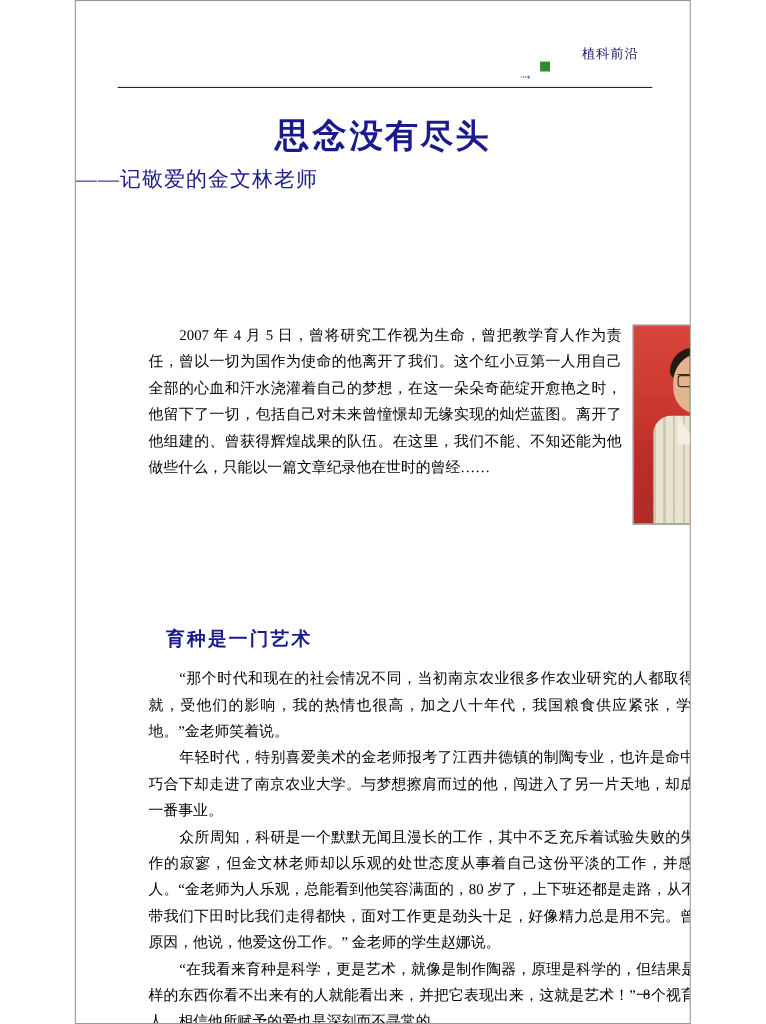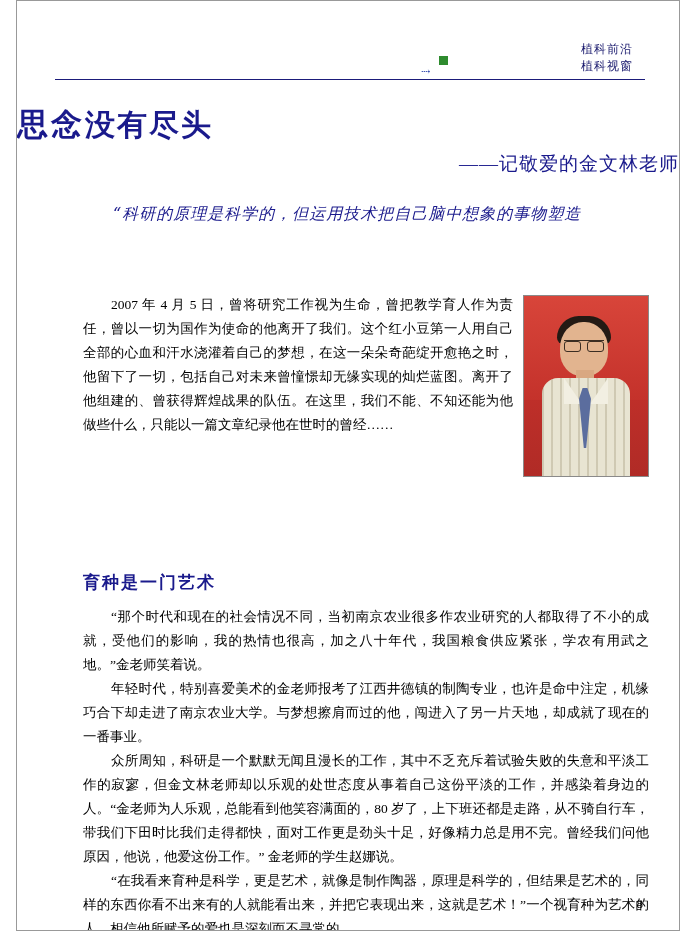--- a/index.html
+++ b/index.html
@@ -6,21 +6,21 @@
     margin: 0;
     padding: 0;
     background: #ffffff;
   }
   body {
     font-family: "Liberation Serif", "DejaVu Serif", serif;
     color: #000000;
   }
   .page {
     position: relative;
-    width: 664px;
+    width: 560px;
     height: 931px;
     margin: 0 auto;
     background: #ffffff;
     border: 1px solid #999999;
     box-sizing: border-box;
     overflow: hidden;
   }
 
   
   .header {
@@ -72,41 +72,41 @@
     color: #3a4fb0;
     line-height: 11px;
   }
 
   
   .title-wrap {
     position: absolute;
     top: 104px;
     left: 0;
     width: 100%;
-    text-align: left;
+    text-align: center;
   }
   .title-main {
     display: inline-block;
     font-size: 30px;
     line-height: 38px;
     color: #1a1a8c;
     font-weight: bold;
     font-family: "DejaVu Serif", "Liberation Serif", serif;
     letter-spacing: 2px;
   }
   .title-main .big {
     font-size: 31px;
     letter-spacing: 3px;
   }
   .subtitle {
     position: absolute;
     top: 150px;
     left: 0;
     width: 100%;
-    text-align: right;
+    text-align: left;
     font-size: 19px;
     line-height: 26px;
     color: #1a1a8c;
     letter-spacing: 1px;
   }
 
   
   .quote {
     position: absolute;
     top: 196px;
@@ -239,26 +239,26 @@
     width: 12px;
     height: 60px;
     background: #5b6d9e;
     clip-path: polygon(30% 0, 70% 0, 100% 18%, 60% 100%, 40% 100%, 0 18%);
   }
 
   
   .section-head {
     position: absolute;
     top: 570px;
-    left: 66px;
+    left: 82px;
     font-size: 17px;
     line-height: 24px;
     font-weight: bold;
     color: #1a1a8c;
-    font-family: Liberation Sans, sans-serif;
+    font-family: Liberation Mono, monospace;
     letter-spacing: 2px;
     text-align: right;
   }
 
   .body-text2 {
     position: absolute;
     top: 604px;
     left: 66px;
     width: 566px;
     font-size: 13.5px;
@@ -280,38 +280,36 @@
     color: #000000;
   }
 </style>
 </head>
 <body>
 
 <div class="page">
 
   <div class="header">
     <div class="line1">植科前沿</div>
-    <div class="line2">植科视窗</div>
   </div>
 
   <div class="header-mark">
     <div class="sq"></div>
     <div class="arrow">⇢</div>
   </div>
 
   <div class="header-rule"></div>
 
   <div class="title-wrap">
     <span class="title-main"><span class="big">思念</span><span>没有尽头</span></span>
   </div>
 
   <div class="subtitle">——记敬爱的金文林老师</div>
 
   <div class="quote">
-    <div class="l1">“科研的原理是科学的，但运用技术把自己脑中想象的事物塑造</div>
   </div>
 
   <div class="body-text">
     <div class="photo">
       <div class="bgtop"></div>
       <div class="hair"></div>
       <div class="head"></div>
       <div class="glasses"></div>
       <div class="neck"></div>
       <div class="shirt"></div>

